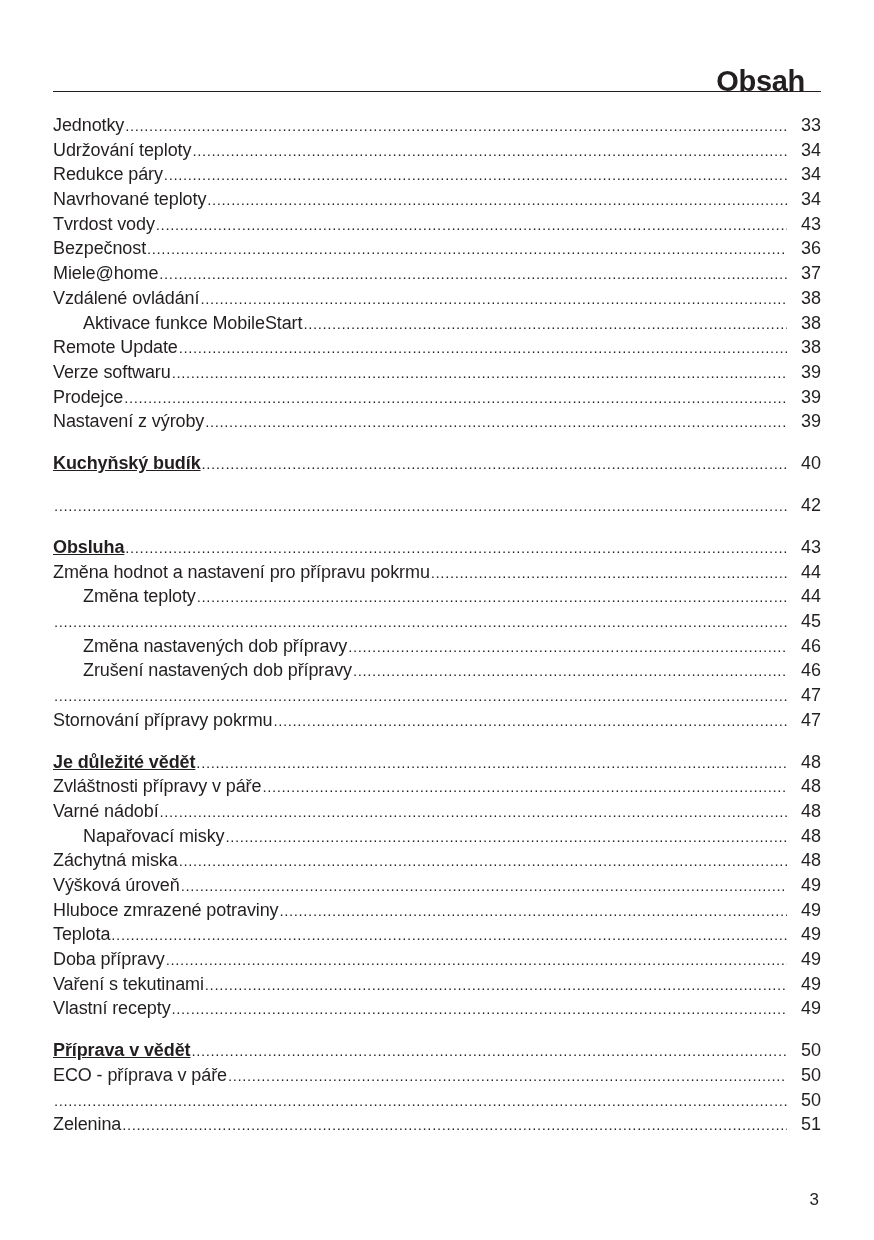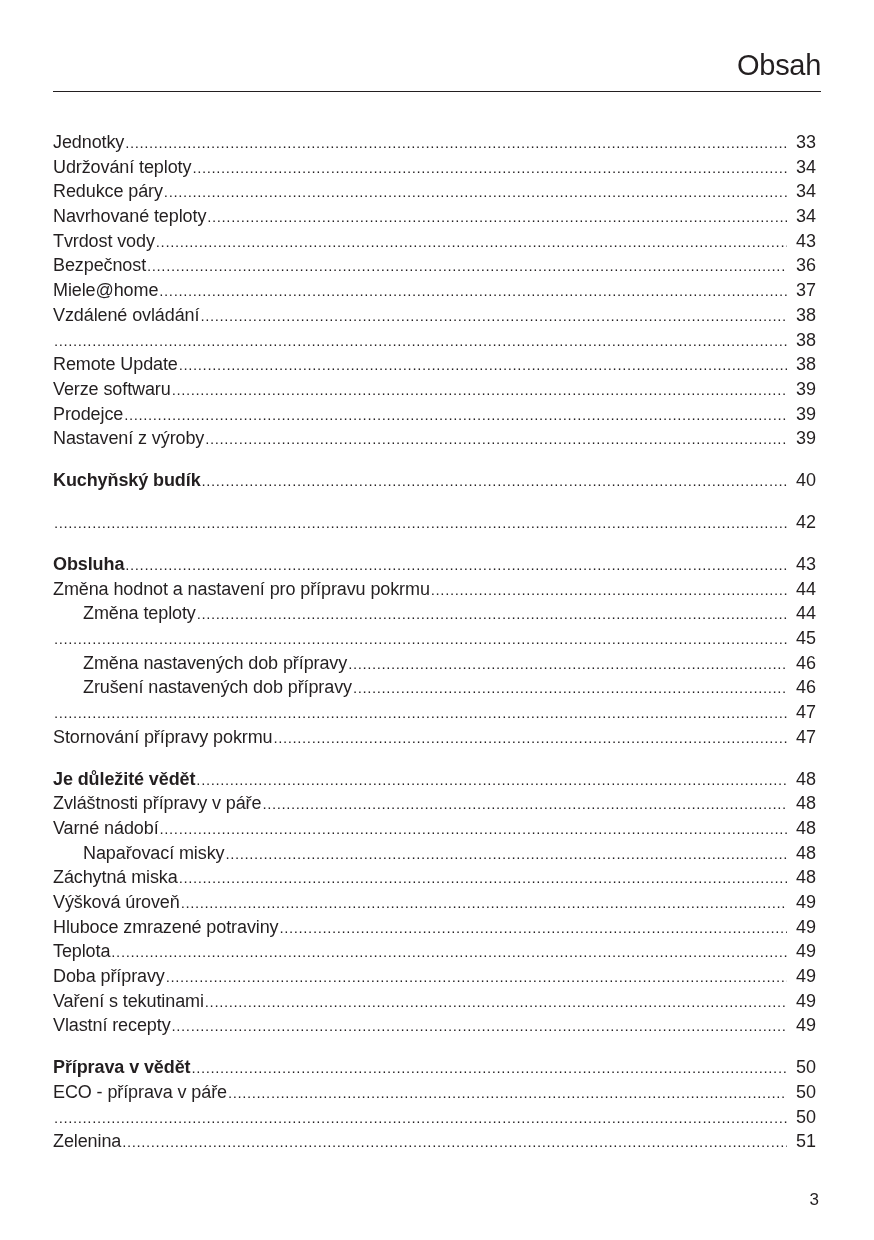--- a/index.html
+++ b/index.html
@@ -1,31 +1,31 @@
 <!DOCTYPE html>
 <html><head>
 <meta charset="utf-8">
 <style>
   html, body { margin: 0; padding: 0; background: #ffffff; }
   body { width: 874px; height: 1240px; position: relative; overflow: hidden;
          font-family: "Liberation Sans", sans-serif; color: #231f20; }
-  .page-title { position: absolute; right: 53px; top: 48px; font-size: 29px; font-weight: normal;
-                letter-spacing: -0.3px; line-height: 34px; margin: 0; }
+  .page-title { position: absolute; right: 53px; top: 48px; font-size: 29px; font-weight: bold;
+                letter-spacing: -0.3px; line-height: 34px; margin: 16px; }
   .rule { position: absolute; left: 53px; width: 768px; top: 91px; height: 0;
           border-top: 1.3px solid #231f20; }
-  .toc { position: absolute; left: 53px; top: 130px; width: 768px; }
+  .toc { position: absolute; left: 53px; top: 113px; width: 768px; }
   .row { display: flex; align-items: baseline; height: 24.7px; font-size: 18px; line-height: 24.7px; }
   .row.indent .label { padding-left: 30px; }
-  .row.bold .label { font-weight: bold; }
+  .row.bold .label { font-weight: bold; text-decoration: underline; }
   .row.gap { margin-top: 17.2px; }
   .label { white-space: nowrap; flex: 0 0 auto; letter-spacing: -0.1px; }
   .leader { flex: 1 1 auto; overflow: hidden; white-space: nowrap; margin: 0 4px 0 1px;
             font-weight: normal; color: #231f20; letter-spacing: 0.6px; font-size: 15px; }
   .leader::after { content: "........................................................................................................................................................................................................................................................................................................................................"; }
-  .page { flex: 0 0 auto; width: 30px; text-align: center; white-space: nowrap; font-weight: normal; }
+  .page { flex: 0 0 auto; width: 30px; text-align: right; white-space: nowrap; font-weight: normal; }
   .page-number { position: absolute; right: 55px; top: 1190px; font-size: 17px; }
 </style>
 </head>
 <body>
 
 <h1 class="page-title">Obsah</h1>
 <div class="rule"></div>
 
 <div class="toc" id="toc">
     <div class="row">
@@ -62,20 +62,21 @@
       <span class="label">Miele@home</span>
       <span class="leader"></span>
       <span class="page">37</span>
     </div>
     <div class="row">
       <span class="label">Vzdálené ovládání</span>
       <span class="leader"></span>
       <span class="page">38</span>
     </div>
     <div class="row indent">
+      <span class="label">Aktivace funkce MobileStart</span>
       <span class="leader"></span>
       <span class="page">38</span>
     </div>
     <div class="row">
       <span class="label">Remote Update</span>
       <span class="leader"></span>
       <span class="page">38</span>
     </div>
     <div class="row">
       <span class="label">Verze softwaru</span>

